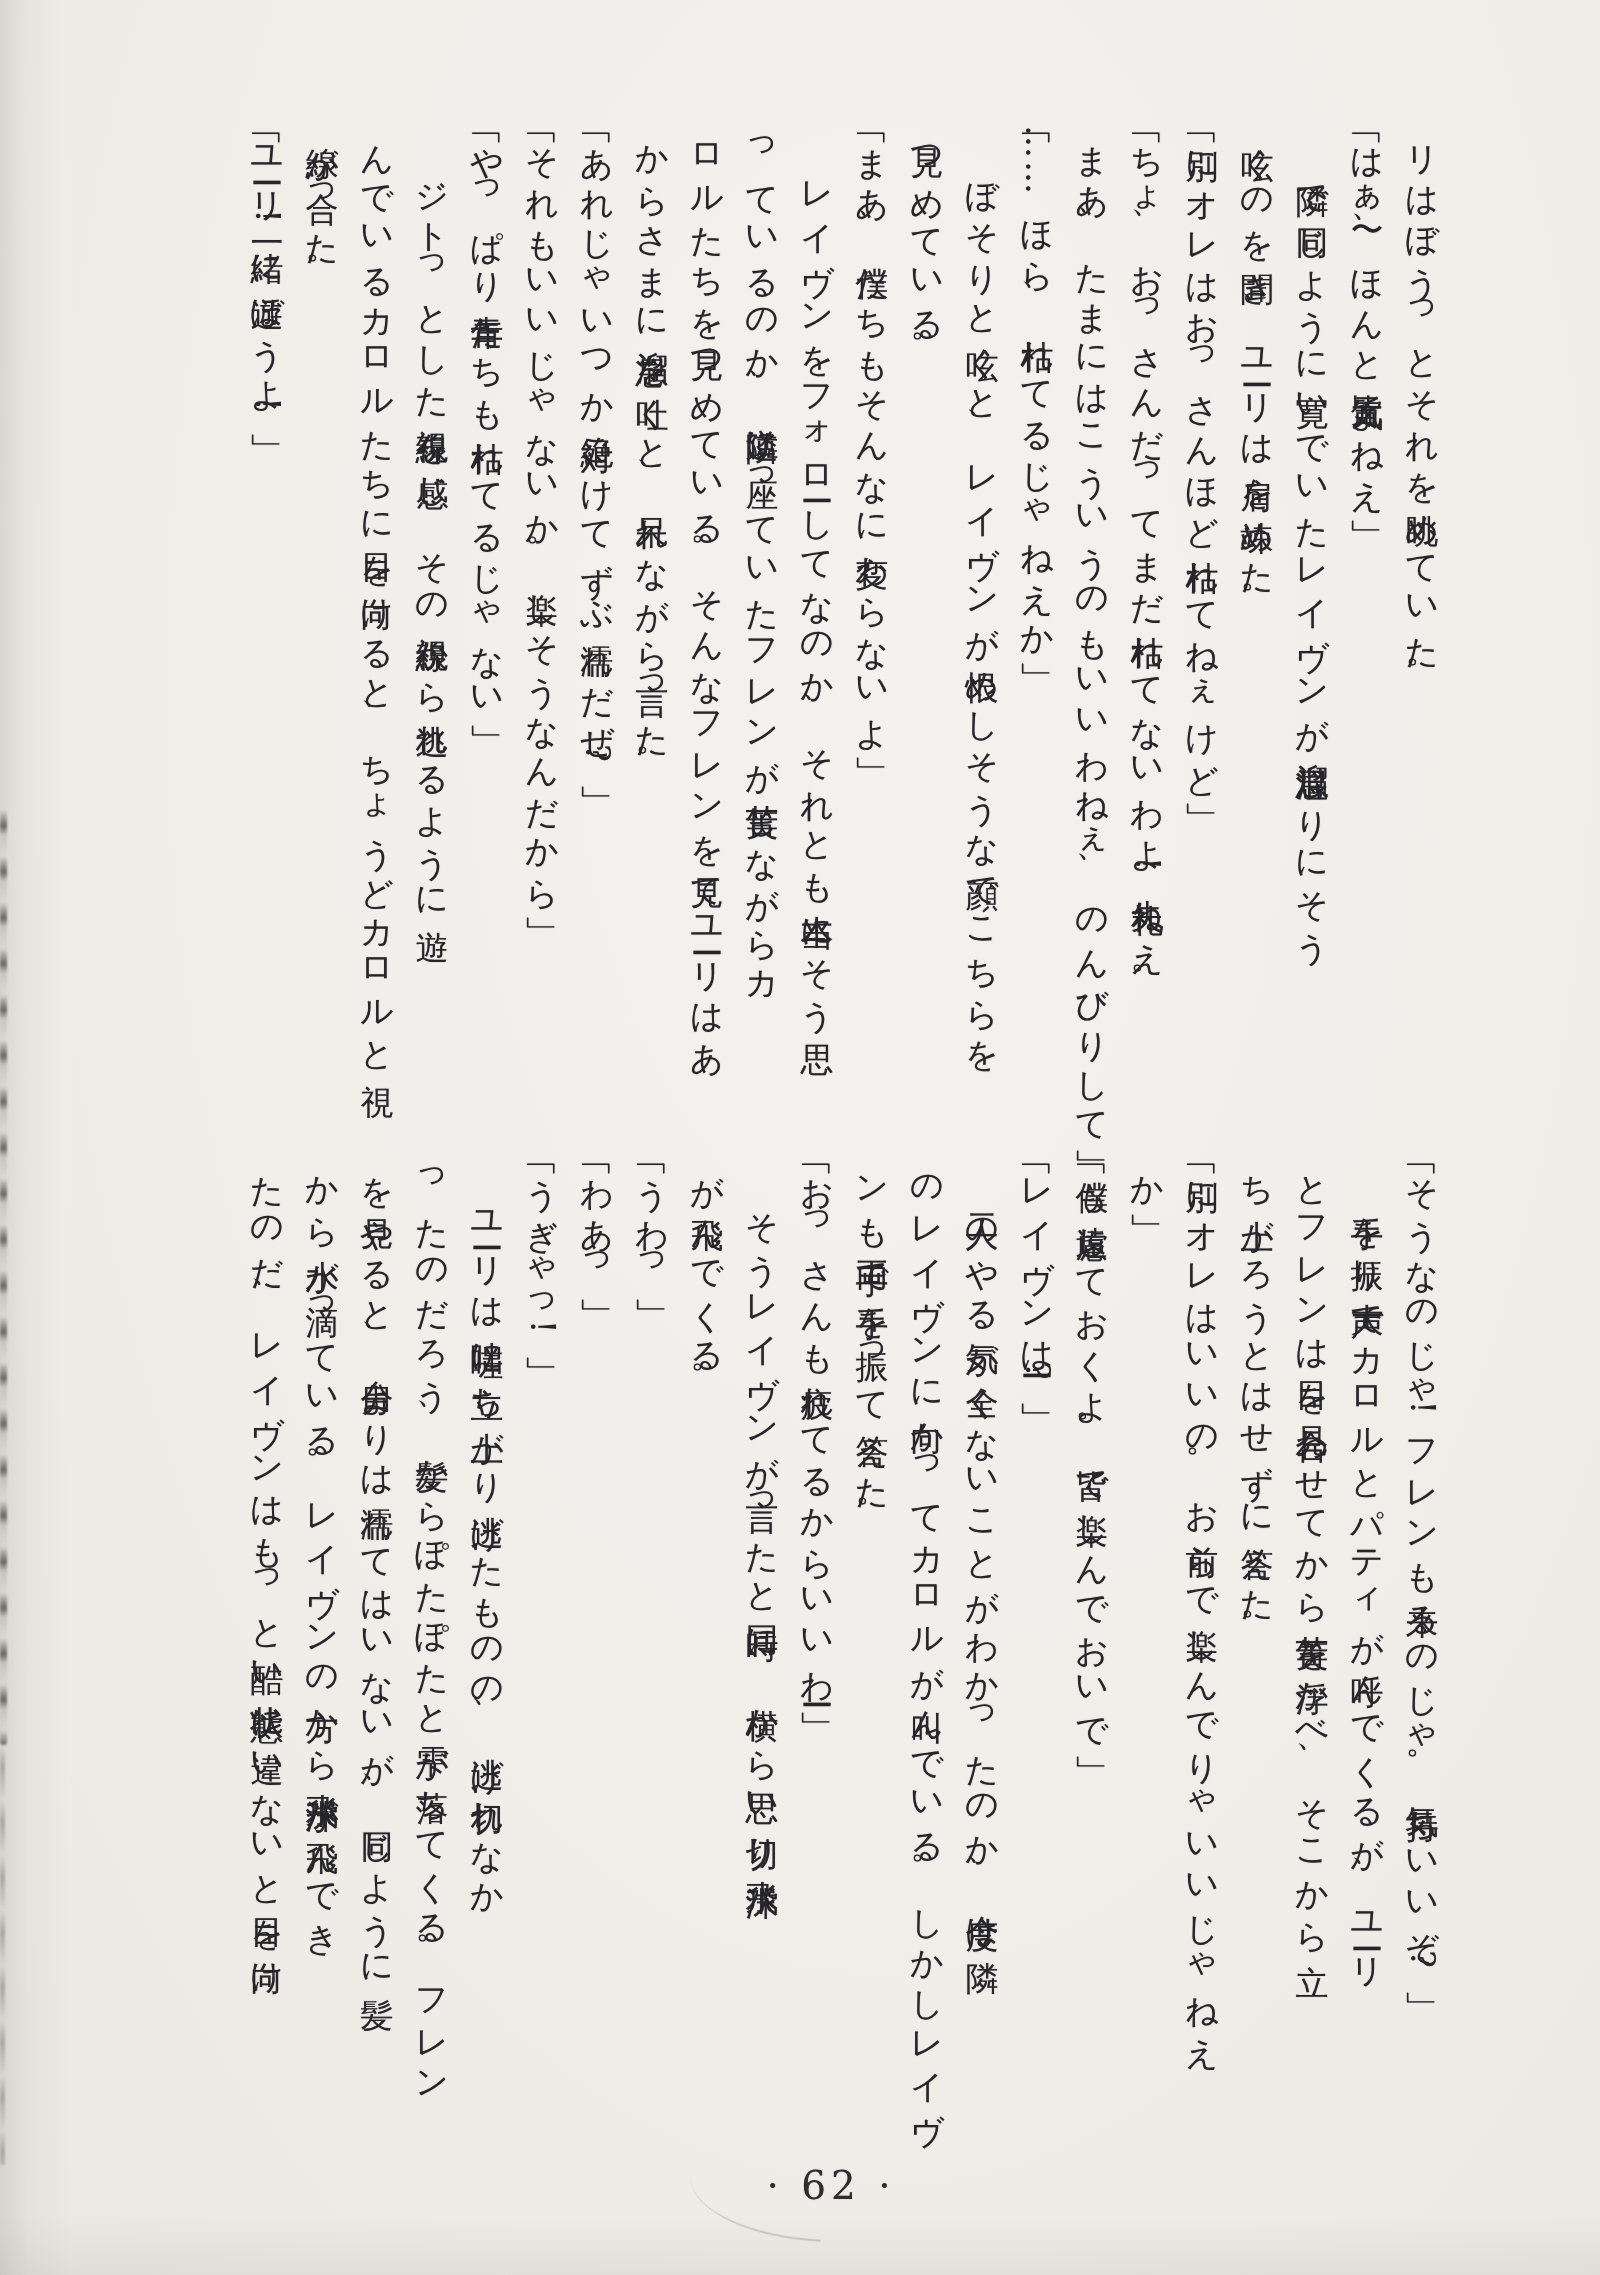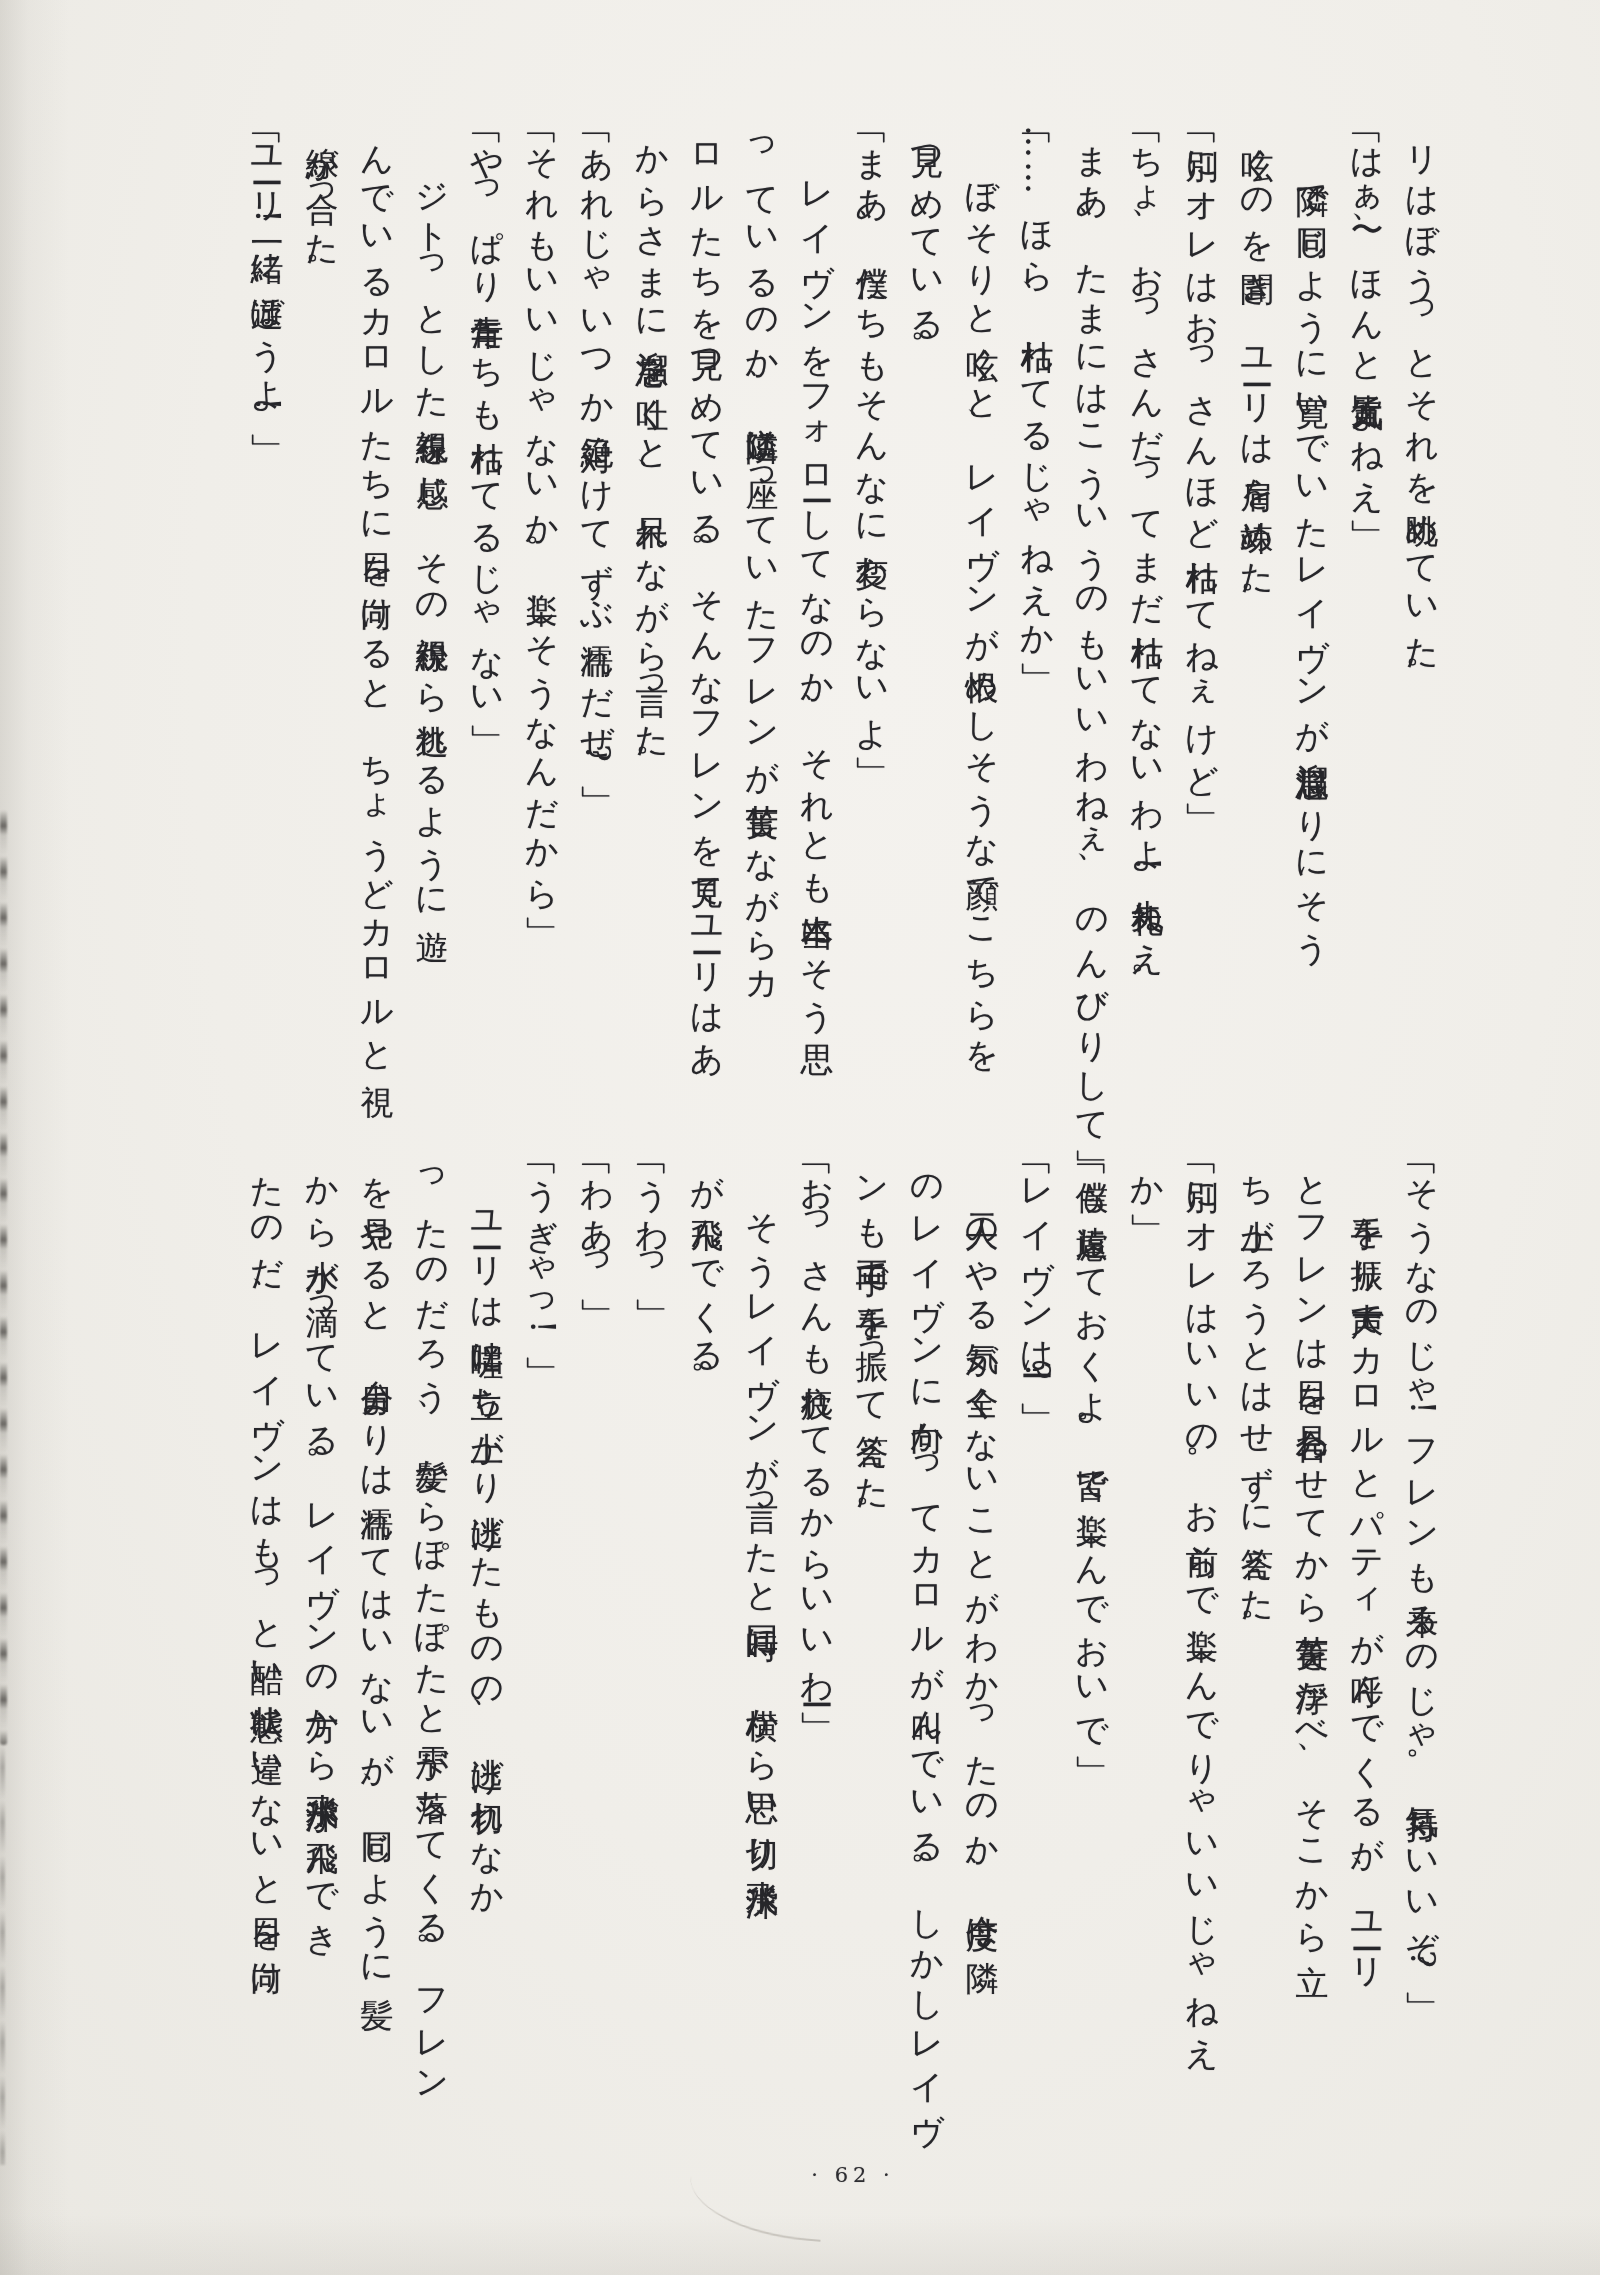--- a/index.html
+++ b/index.html
@@ -41,25 +41,25 @@
     right: 150px;
     height: 995px;
   }
   .block-bottom {
     top: 1153px;
     right: 150px;
     height: 965px;
   }
   .page-number {
     position: absolute;
-    left: 768px;
+    left: 746px;
     top: 2163px;
     width: 170px;
     text-align: center;
-    font-size: 21px;
+    font-size: 39px;
     letter-spacing: 5px;
     color: #2e2e32;
     text-shadow: 0 0 1px rgba(45,43,48,0.4);
   }
   .scan-edge {
     position: absolute;
     left: 0;
     top: 810px;
     width: 7px;
     height: 935px;

